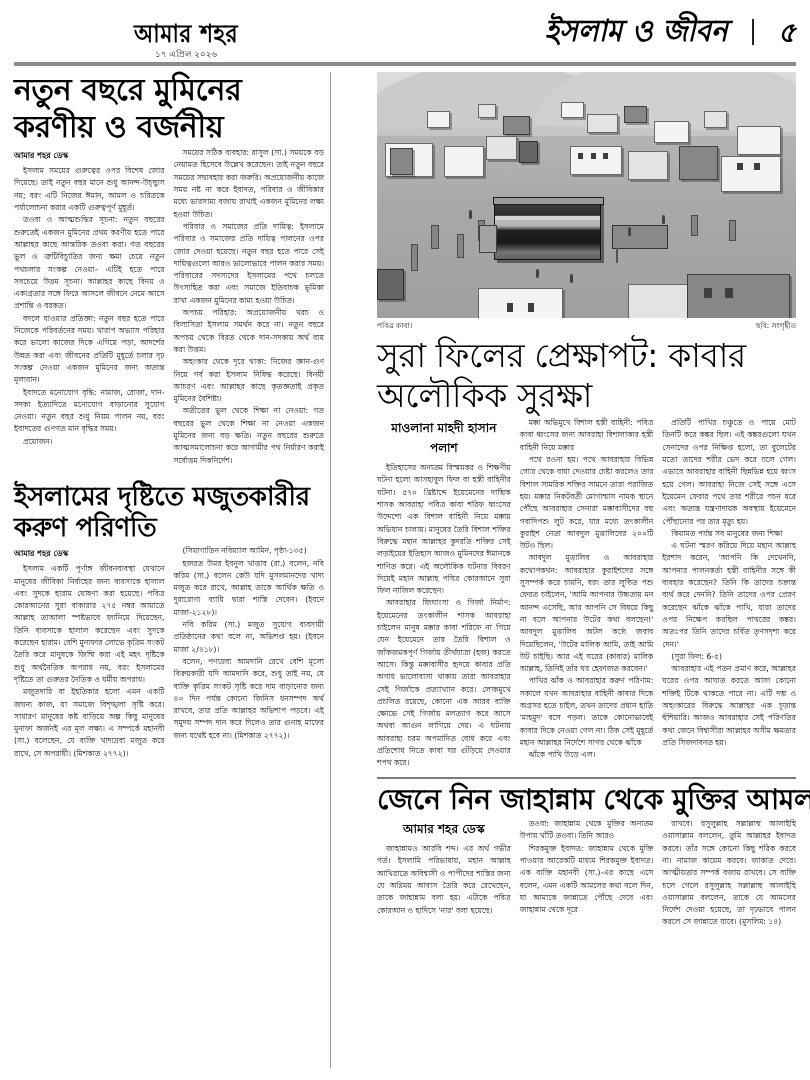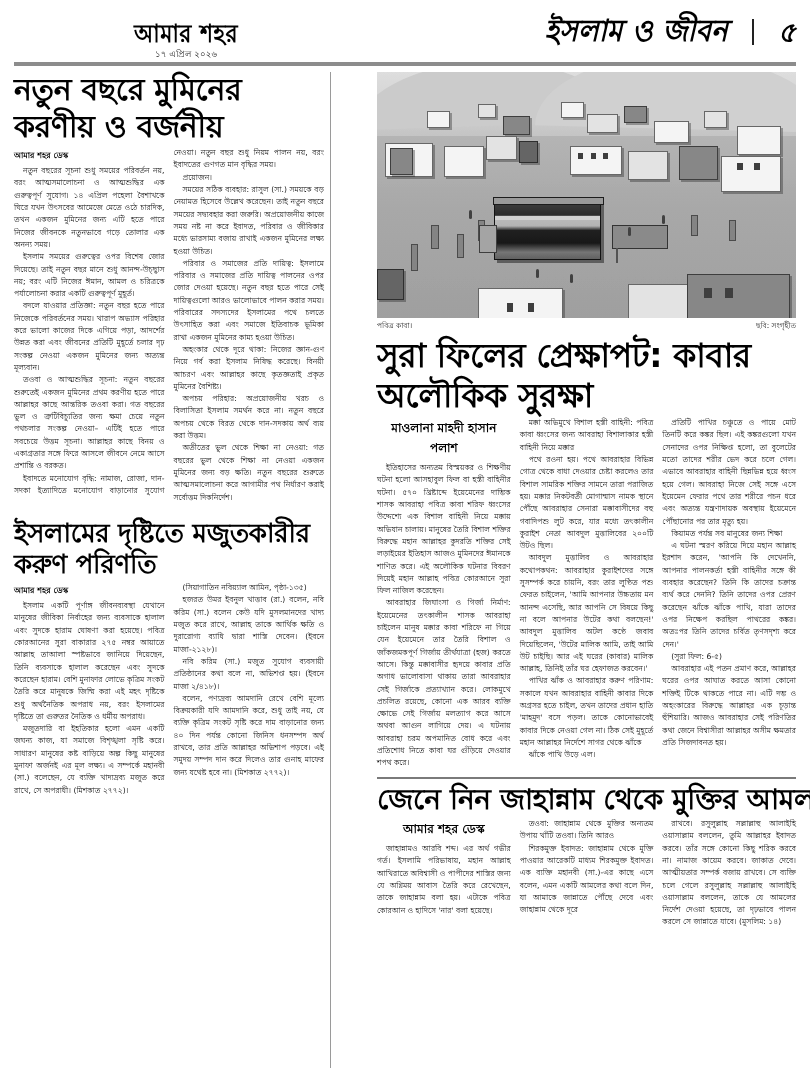--- a/index.html
+++ b/index.html
@@ -54,21 +54,21 @@
   
   h1.head-main{
     margin:0 0 2px 0;padding:0;
     font-family:"DejaVu Sans","Liberation Sans",sans-serif;
     font-weight:bold;font-size:30px;line-height:1.22;color:#000;
     letter-spacing:-.3px;
   }
   h1.head-big{
     margin:0 0 2px 0;padding:0;
     font-family:"DejaVu Sans","Liberation Sans",sans-serif;
-    font-weight:bold;font-size:33px;line-height:1.2;color:#000;letter-spacing:-.4px;
+    font-weight:normal;font-size:33px;line-height:1.2;color:#000;letter-spacing:-.4px;
   }
   h2.head-sec{
     margin:0 0 2px 0;padding:0;
     font-family:"DejaVu Sans","Liberation Sans",sans-serif;
     font-weight:bold;font-size:26px;line-height:1.2;color:#000;letter-spacing:-.3px;
   }
   h2.head-bottom{
     margin:0 0 2px 0;padding:0;
     font-family:"DejaVu Sans","Liberation Sans",sans-serif;
     font-weight:bold;font-size:28px;line-height:1.16;color:#000;letter-spacing:-.4px;
@@ -160,30 +160,29 @@
   <div class="rule-top"></div>
 
   <div class="content">
 
     <div class="col-left stack">
 
       <article>
         <h1 class="head-main">নতুন বছরে মুমিনের করণীয় ও বর্জনীয়</h1>
         <div class="cols2">
           <div class="byline">আমার শহর ডেস্ক</div>
-          <p class="bd first">নতুন বছরের সূচনা শুধু সময়ের পরিবর্তন নয়, বরং আত্মসমালোচনা ও আত্মশুদ্ধির এক গুরুত্বপূর্ণ সুযোগ। ১৪ এপ্রিল পহেলা বৈশাখকে ঘিরে যখন উৎসবের আমেজে মেতে ওঠে চারদিক, তখন একজন মুমিনের জন্য এটি হতে পারে নিজের জীবনকে নতুনভাবে গড়ে তোলার এক অনন্য সময়।</p>
           <p class="bd">ইসলাম সময়ের গুরুত্বের ওপর বিশেষ জোর দিয়েছে। তাই নতুন বছর মানে শুধু আনন্দ-উচ্ছ্বাস নয়; বরং এটি নিজের ঈমান, আমল ও চরিত্রকে পর্যালোচনা করার একটি গুরুত্বপূর্ণ মুহূর্ত।</p>
+          <p class="bd">তওবা ও আত্মশুদ্ধির সূচনা: নতুন বছরের শুরুতেই একজন মুমিনের প্রথম করণীয় হতে পারে আল্লাহর কাছে আন্তরিক তওবা করা। গত বছরের ভুল ও ত্রুটিবিচ্যুতির জন্য ক্ষমা চেয়ে নতুন পথচলার সংকল্প নেওয়া– এটিই হতে পারে সবচেয়ে উত্তম সূচনা। আল্লাহর কাছে বিনয় ও একাগ্রতার সঙ্গে ফিরে আসলে জীবনে নেমে আসে প্রশান্তি ও বরকত।</p>
           <p class="bd">বদলে যাওয়ার প্রতিজ্ঞা: নতুন বছর হতে পারে নিজেকে পরিবর্তনের সময়। খারাপ অভ্যাস পরিহার করে ভালো কাজের দিকে এগিয়ে পড়া, আদর্শের উন্নত করা এবং জীবনের প্রতিটি মুহূর্তে চলার দৃঢ় সংকল্প নেওয়া একজন মুমিনের জন্য অত্যন্ত মূল্যবান।</p>
-          <p class="bd">তওবা ও আত্মশুদ্ধির সূচনা: নতুন বছরের শুরুতেই একজন মুমিনের প্রথম করণীয় হতে পারে আল্লাহর কাছে আন্তরিক তওবা করা। গত বছরের ভুল ও ত্রুটিবিচ্যুতির জন্য ক্ষমা চেয়ে নতুন পথচলার সংকল্প নেওয়া– এটিই হতে পারে সবচেয়ে উত্তম সূচনা। আল্লাহর কাছে বিনয় ও একাগ্রতার সঙ্গে ফিরে আসলে জীবনে নেমে আসে প্রশান্তি ও বরকত।</p>
           <p class="bd">ইবাদতে মনোযোগ বৃদ্ধি: নামাজ, রোজা, দান-সদকা ইত্যাদিতে মনোযোগ বাড়ানোর সুযোগ নেওয়া। নতুন বছর শুধু নিয়ম পালন নয়, বরং ইবাদতের গুণগত মান বৃদ্ধির সময়।</p>
           <p class="bd">প্রয়োজন।</p>
           <p class="bd">সময়ের সঠিক ব্যবহার: রাসুল (সা.) সময়কে বড় নেয়ামত হিসেবে উল্লেখ করেছেন। তাই নতুন বছরে সময়ের সদ্ব্যবহার করা জরুরি। অপ্রয়োজনীয় কাজে সময় নষ্ট না করে ইবাদত, পরিবার ও জীবিকার মধ্যে ভারসাম্য বজায় রাখাই একজন মুমিনের লক্ষ্য হওয়া উচিত।</p>
           <p class="bd">পরিবার ও সমাজের প্রতি দায়িত্ব: ইসলামে পরিবার ও সমাজের প্রতি দায়িত্ব পালনের ওপর জোর দেওয়া হয়েছে। নতুন বছর হতে পারে সেই দায়িত্বগুলো আরও ভালোভাবে পালন করার সময়। পরিবারের সদস্যদের ইসলামের পথে চলতে উৎসাহিত করা এবং সমাজে ইতিবাচক ভূমিকা রাখা একজন মুমিনের কাম্য হওয়া উচিত।</p>
+          <p class="bd">অপচয় পরিহার: অপ্রয়োজনীয় খরচ ও বিলাসিতা ইসলাম সমর্থন করে না। নতুন বছরে অপচয় থেকে বিরত থেকে দান-সদকায় অর্থ ব্যয় করা উত্তম।</p>
           <p class="bd">অহংকার থেকে দূরে থাকা: নিজের জ্ঞান-গুণ নিয়ে গর্ব করা ইসলাম নিষিদ্ধ করেছে। বিনয়ী আচরণ এবং আল্লাহর কাছে কৃতজ্ঞতাই প্রকৃত মুমিনের বৈশিষ্ট্য।</p>
-          <p class="bd">অপচয় পরিহার: অপ্রয়োজনীয় খরচ ও বিলাসিতা ইসলাম সমর্থন করে না। নতুন বছরে অপচয় থেকে বিরত থেকে দান-সদকায় অর্থ ব্যয় করা উত্তম।</p>
           <p class="bd">অতীতের ভুল থেকে শিক্ষা না নেওয়া: গত বছরের ভুল থেকে শিক্ষা না নেওয়া একজন মুমিনের জন্য বড় ক্ষতি। নতুন বছরের শুরুতে আত্মসমালোচনা করে আগামীর পথ নির্ধারণ করাই সর্বোত্তম দিকনির্দেশ।</p>
         </div>
       </article>
 
       <div class="hr-med"></div>
 
       <article class="grow">
         <h2 class="head-sec">ইসলামের দৃষ্টিতে মজুতকারীর করুণ পরিণতি</h2>
         <div class="cols2">
           <div class="byline">আমার শহর ডেস্ক</div>

